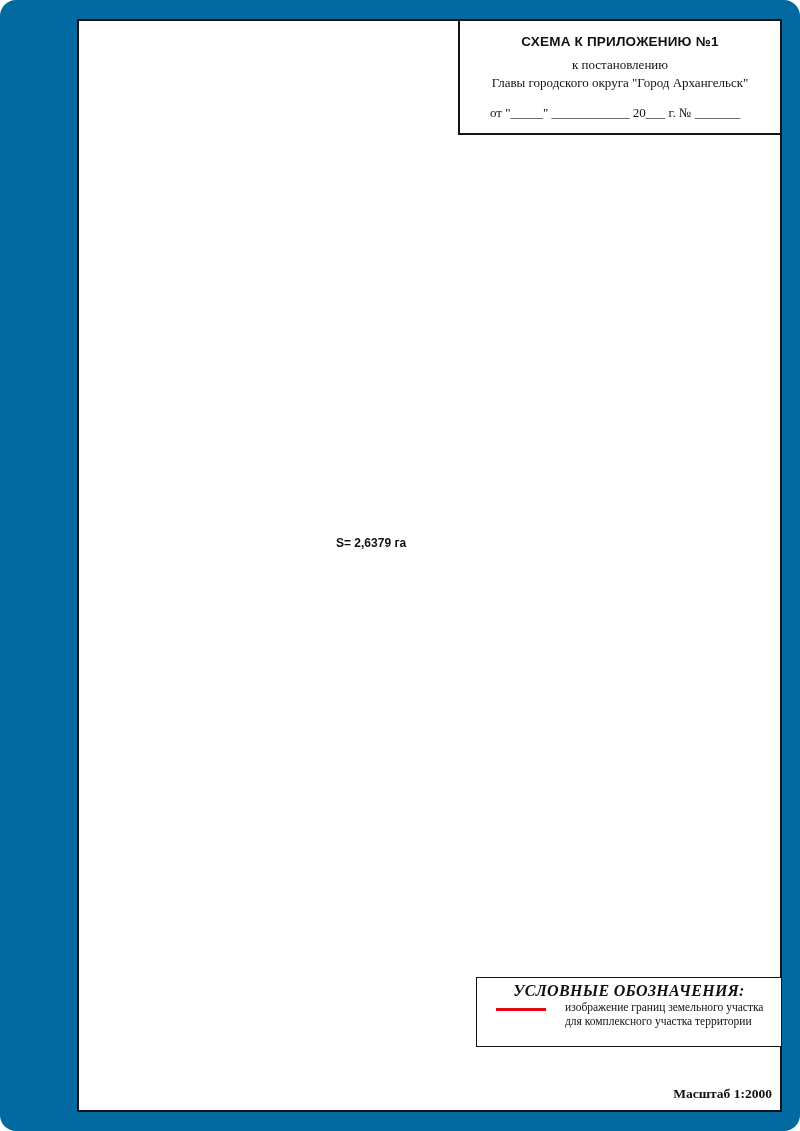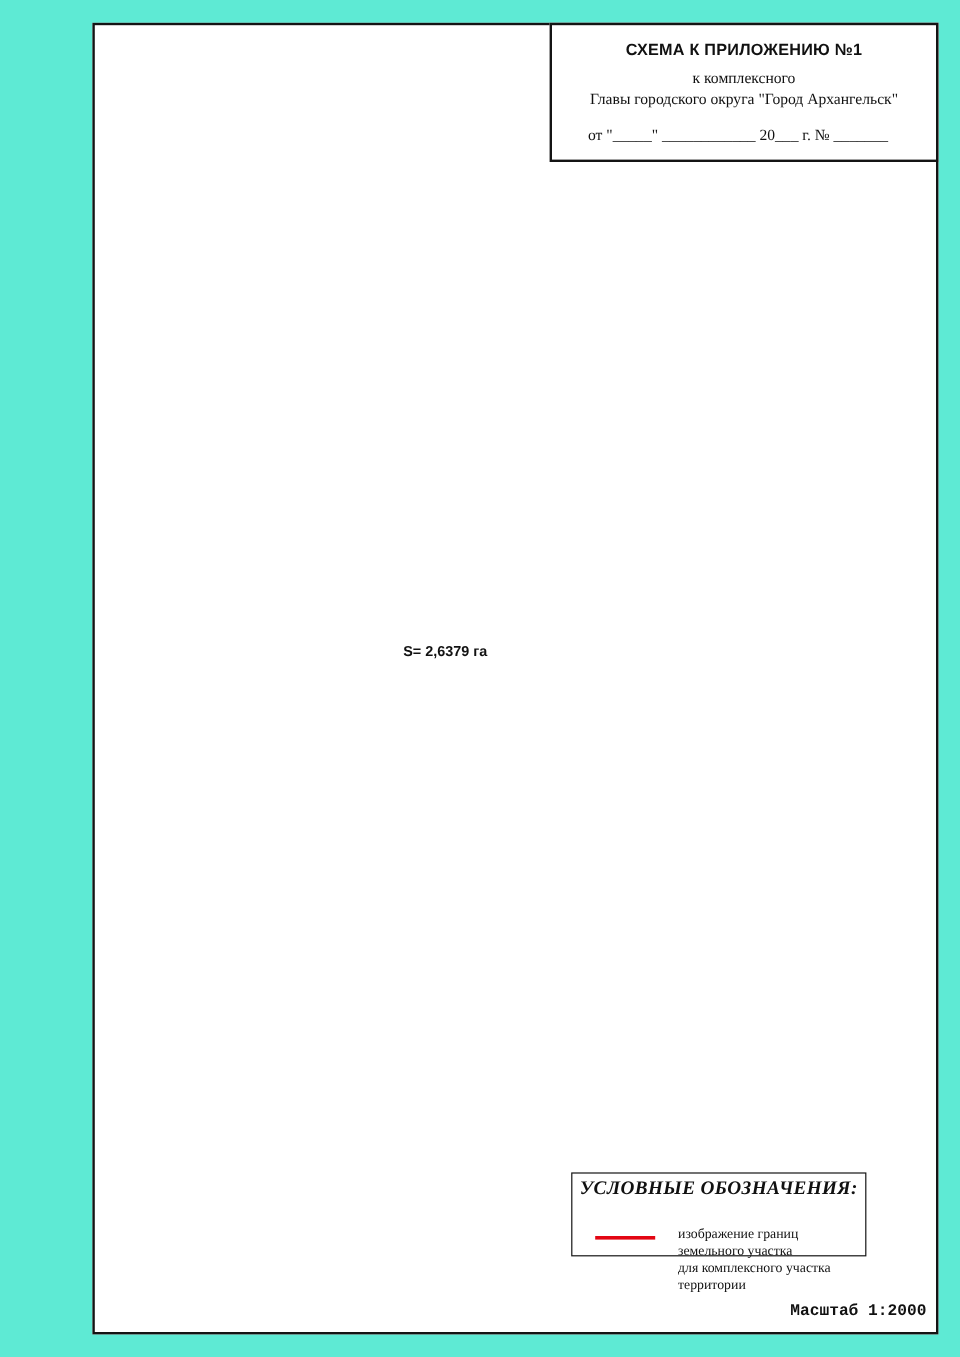--- a/index.html
+++ b/index.html
@@ -1,37 +1,37 @@
 <!DOCTYPE html>
 <html><head>
 <meta charset="utf-8">
 <style>
   html,body{margin:0;padding:0;background:#fff;}
-  .page{position:relative;width:800px;height:1131px;background:#5eead4;overflow:hidden;
-        font-family:"Liberation Sans",sans-serif;}
+  .page{position:relative;width:800px;height:1131px;background:#0369a1;overflow:hidden;
+        font-family:"Liberation Sans",sans-serif;border-radius:16px;}
   .map-frame{position:absolute;left:77px;top:19px;width:705px;height:1093px;
              border:2px solid #141414;box-sizing:border-box;background:#fff;}
   #map-svg{position:absolute;left:0;top:0;}
   .title-block{position:absolute;left:458px;top:19px;width:324px;height:116px;background:#fff;
                border:2px solid #141414;box-sizing:border-box;z-index:5;text-align:center;}
   .title-block .l1{font-family:"Liberation Sans",sans-serif;font-weight:bold;font-size:13.5px;
                    margin-top:13px;letter-spacing:.2px;color:#111;}
   .title-block .l2{font-family:"Liberation Serif",serif;font-size:13px;margin-top:8px;color:#111;}
   .title-block .l3{font-family:"Liberation Serif",serif;font-size:13px;margin-top:2px;color:#111;}
   .title-block .l4{font-family:"Liberation Serif",serif;font-size:13px;margin-top:14px;
                    text-align:left;padding-left:30px;color:#111;}
-  .legend-box{position:absolute;left:476px;top:977px;width:246px;height:70px;background:#fff;
+  .legend-box{position:absolute;left:476px;top:977px;width:306px;height:70px;background:#fff;
               border:1.5px solid #141414;box-sizing:border-box;z-index:5;}
   .legend-title{font-family:"Liberation Serif",serif;font-weight:bold;font-style:italic;
                 font-size:16px;text-align:center;margin-top:4px;color:#111;letter-spacing:.3px;}
-  .legend-item{position:relative;margin-top:22px;}
+  .legend-item{position:relative;margin-top:0;}
   .legend-line{position:absolute;left:19px;top:8px;width:50px;height:3px;background:#e30613;}
   .legend-text{margin-left:88px;font-family:"Liberation Serif",serif;font-size:11.5px;
                line-height:14px;color:#111;}
-  .scale-label{position:absolute;right:28px;top:1086px;font-family:Liberation Mono, monospace;
+  .scale-label{position:absolute;right:28px;top:1086px;font-family:Liberation Serif, serif;
                font-weight:bold;font-size:13.5px;color:#111;z-index:5;}
   .area-label{position:absolute;left:336px;top:536px;font-family:"Liberation Sans",sans-serif;
               font-weight:bold;font-size:12px;color:#111;z-index:4;}
 </style>
 </head>
 <body>
 
 <div class="page">
 
   <svg id="map-svg" width="800" height="1131" viewBox="0 0 800 1131">
@@ -349,21 +349,21 @@
           <path d="M104,28 L97,162 L104,148 Z" fill="#fff" stroke="#333" stroke-width="0.8"></path>
           <text x="97" y="210" text-anchor="middle" font-family="&quot;Liberation Serif&quot;,serif" font-size="28" fill="#111">С</text>
         </g>
       </g>
     </svg>
 
   <div class="map-frame"></div>
 
   <div class="title-block">
     <div class="l1">СХЕМА К ПРИЛОЖЕНИЮ №1</div>
-    <div class="l2">к комплексного</div>
+    <div class="l2">к постановлению</div>
     <div class="l3">Главы городского округа "Город Архангельск"</div>
     <div class="l4">от "_____" ____________ 20___ г. № _______</div>
   </div>
 
   <div class="area-label">S= 2,6379 га</div>
 
   <div class="legend-box">
     <div class="legend-title">УСЛОВНЫЕ ОБОЗНАЧЕНИЯ:</div>
     <div class="legend-item">
       <span class="legend-line"></span>

